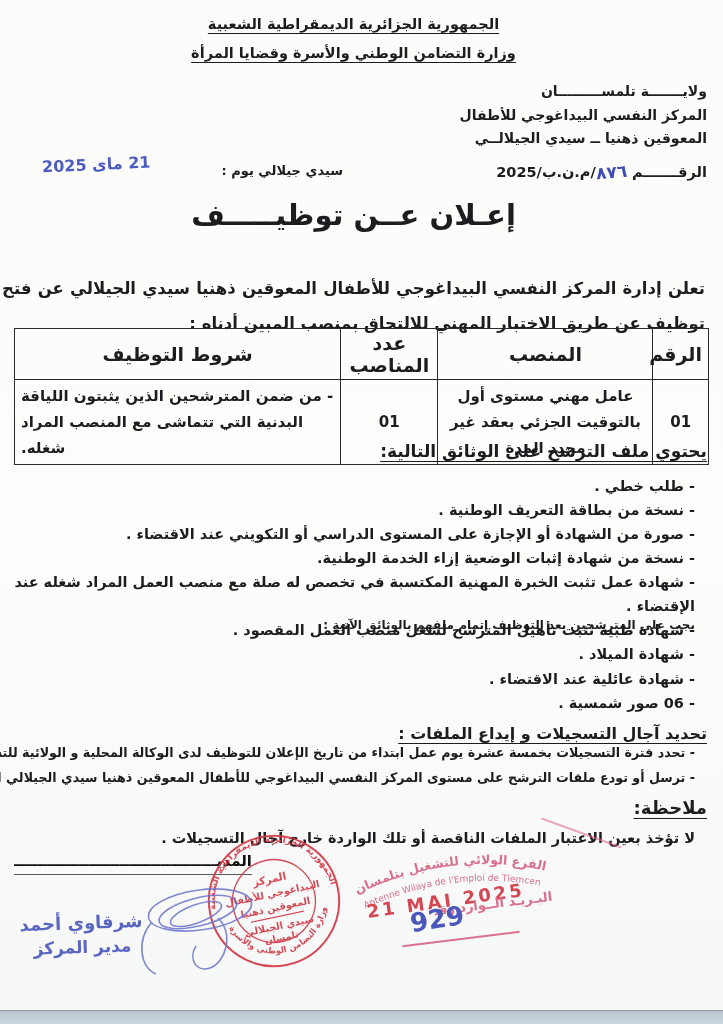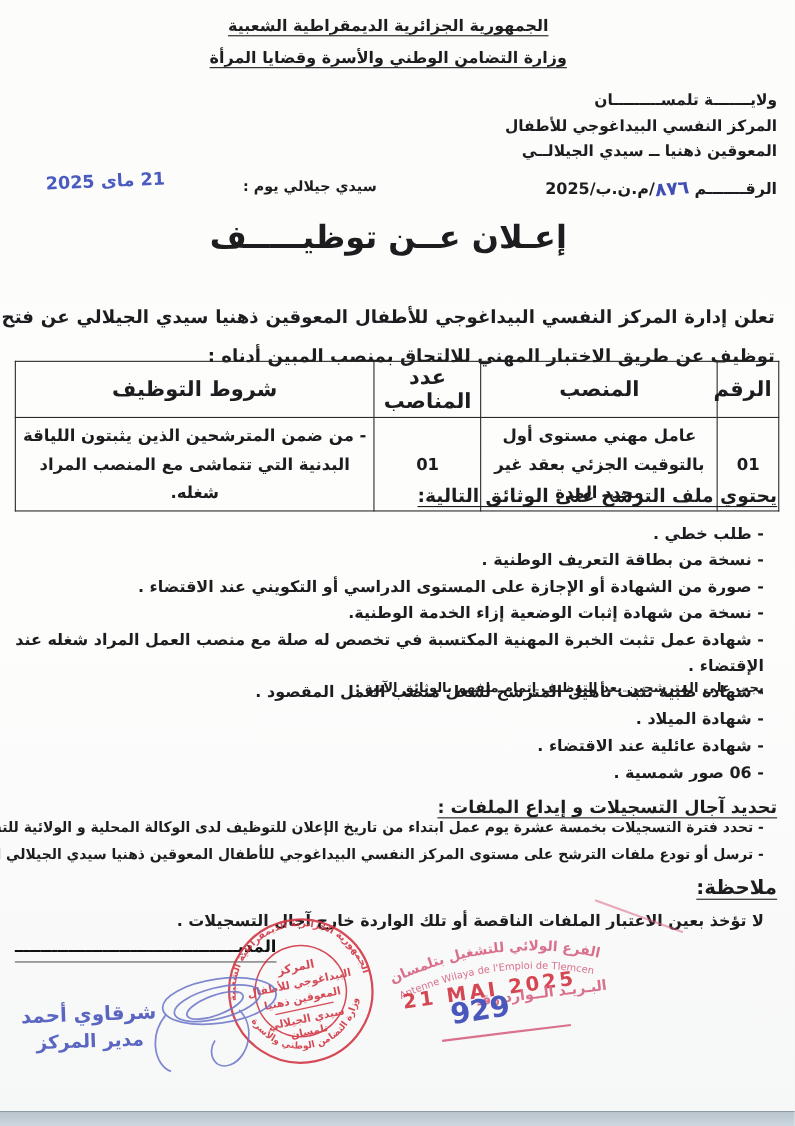--- a/index.html
+++ b/index.html
@@ -35,21 +35,21 @@
   .intro { position:absolute; top:256px; right:18px; left:18px;
     font-size:16.5px; font-weight:bold; line-height:35px; text-align:justify;margin-top:15px; }
 
   table.jobs { position:absolute; top:328px; right:14px; left:14px;
     width:695px; border-collapse:collapse; table-layout:fixed; }
   table.jobs th, table.jobs td { border:1.6px solid #2b2b2b; font-weight:bold; padding:3px 6px; }
   table.jobs th { font-size:19px; height:30px; text-align:center;margin-left:32px; }
   table.jobs td { font-size:15px; height:66px; line-height:26px; }
   .col-num { width:8%; } .col-pos { width:31%; } .col-cnt { width:14%; } .col-cond { width:47%; }
   td.c { text-align:center; }
-  td.r { text-align:center; padding-right:9px;margin-top:14px; }
+  td.r { text-align:left; padding-right:9px;margin-top:14px; }
 
   .sec-h { position:absolute; right:16px; font-weight:bold;
     text-decoration:underline; text-underline-offset:4px; }
   .docs-h { top:441px; font-size:17px; }
   .list { position:absolute; right:28px; left:10px; font-weight:bold; font-size:14.5px; }
   .docs-list { top:474px; line-height:24px; }
   .post-note { position:absolute; top:618px; right:28px; font-weight:bold; font-size:12px; }
   .post-list { top:642px; line-height:24.5px; }
   .dl-h { top:724px; font-size:16px; }
   .dl-list { top:740px; line-height:25px; font-size:13.2px; }

